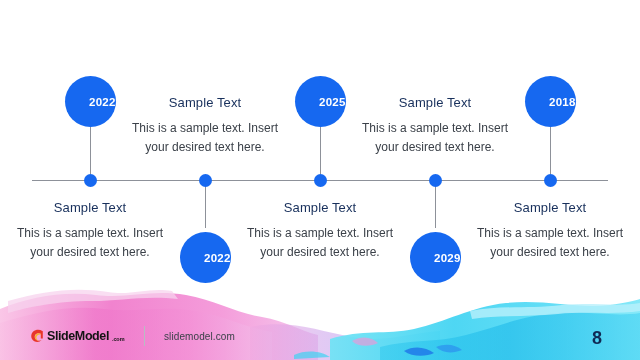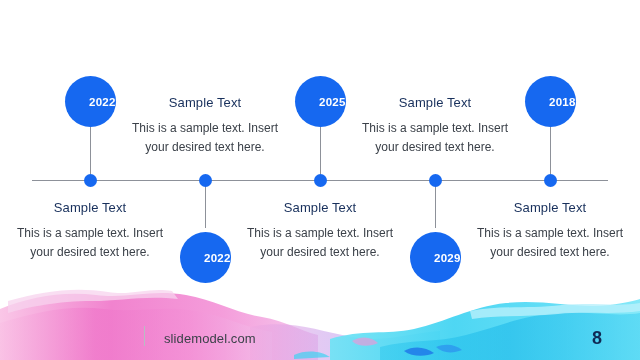--- a/index.html
+++ b/index.html
@@ -60,21 +60,21 @@
   
   .watercolor { position:absolute; left:0; bottom:0; width:640px; height:85px; overflow:hidden; }
   .wc-svg { position:absolute; left:0; bottom:0; width:640px; height:85px; }
 
   
   .footer-logo { position:absolute; left:30px; top:329px; display:flex; align-items:center; gap:3px; }
   .logo-mark { width:14px; height:14px; position:relative; }
   .logo-text { font-size:12.5px; font-weight:bold; color:#131313; letter-spacing:-0.4px; line-height:1; }
   .logo-tld  { font-size:5.5px; font-weight:bold; color:#131313; align-self:flex-end; margin-bottom:1px; letter-spacing:-0.1px; }
   .footer-div { position:absolute; left:144px; top:326px; width:1px; height:20px; background:#b9bcc2; }
-  .footer-url { position:absolute; left:164px; top:331px; font-size:13px; color:#3b4149; letter-spacing:0.1px; }
+  .footer-url { position:absolute; left:164px; top:331px; font-size:10px; color:#3b4149; letter-spacing:0.1px; }
   .page-num   { position:absolute; left:592px; top:328px; font-size:18px; font-weight:bold; color:#0f2a54; }
 </style>
 </head>
 <body>
 
 <div class="slide">
 
 
   <div class="axis"></div>
 
@@ -169,17 +169,32 @@
       <path d="M470,36 C502,30 530,34 562,30 C590,27 618,32 640,28 L640,36
                C614,40 586,36 558,39 C528,42 500,40 472,44 Z" fill="#b9f0fb" opacity="0.8"></path>
 
       <path d="M404,76 C414,70 426,72 434,78 C426,82 412,82 404,76 Z" fill="#1e74e8" opacity="0.8"></path>
       <path d="M436,72 C446,68 456,70 462,75 C452,79 442,78 436,72 Z" fill="#2a86ee" opacity="0.6"></path>
       <path d="M352,66 C362,60 372,62 378,68 C370,72 358,72 352,66 Z" fill="#e79ad8" opacity="0.7"></path>
       <path d="M294,80 C306,74 322,76 330,82 L294,84 Z" fill="#3fd3f2" opacity="0.7"></path>
     </svg>
   </div>
 
+  <div class="footer-logo">
+    <span class="logo-mark">
+      <svg viewBox="0 0 14 14" width="14" height="14">
+        <path d="M12.4,2.0 C9.6,0.2 5.6,0.4 3.2,2.6 C0.7,4.9 0.6,9.0 3.0,11.3
+                 C5.3,13.5 9.4,13.4 11.6,11.0 C10.0,12.0 7.6,12.0 6.1,10.8
+                 C4.4,9.5 4.2,6.8 5.7,5.3 C7.0,4.0 9.3,3.8 10.8,4.8 L10.8,9.6
+                 L12.8,9.6 L12.8,2.2 Z" fill="#e8342a"></path>
+        <path d="M11.0,4.9 C9.5,3.9 7.2,4.1 5.9,5.4 C4.4,6.9 4.6,9.6 6.3,10.9
+                 C7.0,11.4 7.9,11.7 8.8,11.7 C7.4,11.2 6.4,10.0 6.4,8.5
+                 C6.4,6.8 7.9,5.4 9.7,5.4 C10.2,5.4 10.6,5.6 11.0,5.7 Z" fill="#f5b32c"></path>
+      </svg>
+    </span>
+    <span class="logo-text">SlideModel</span>
+    <span class="logo-tld">.com</span>
+  </div>
   <div class="footer-div"></div>
   <div class="footer-url">slidemodel.com</div>
   <div class="page-num">8</div>
 
 </div>
 
 </body></html>

